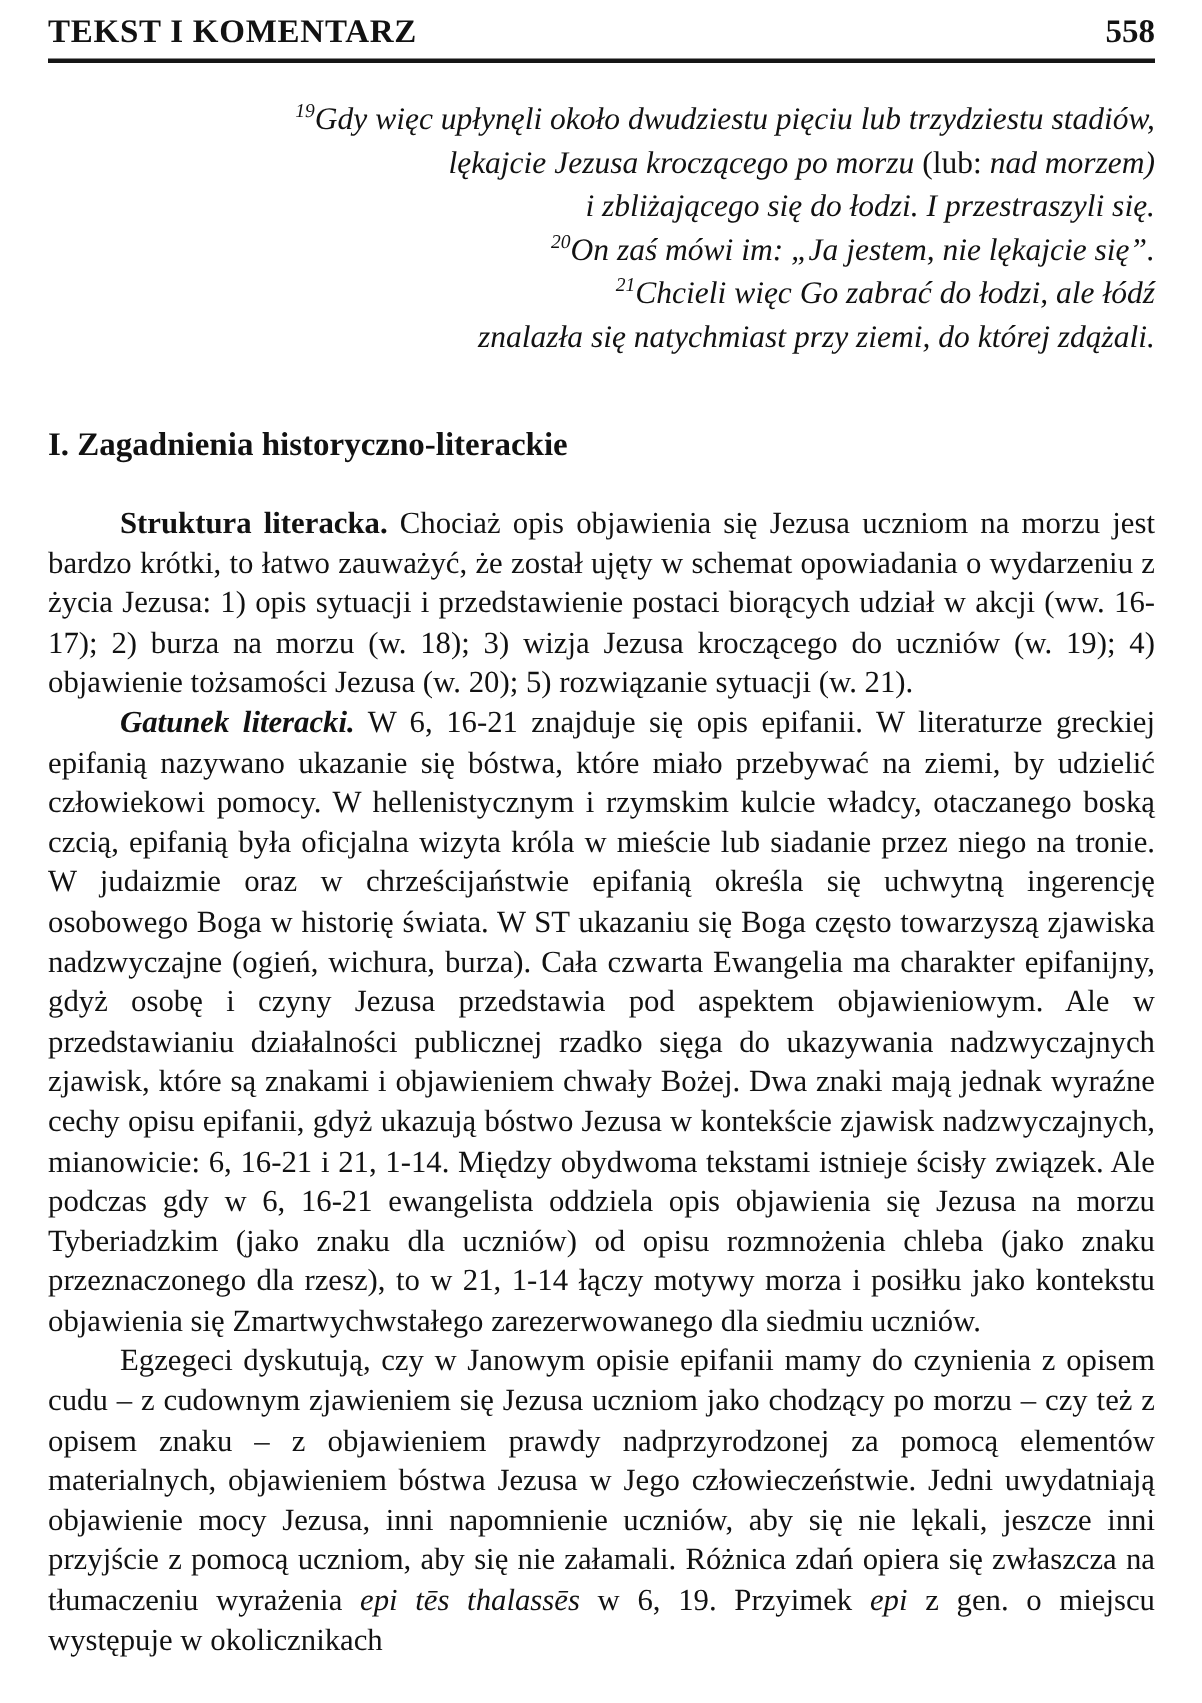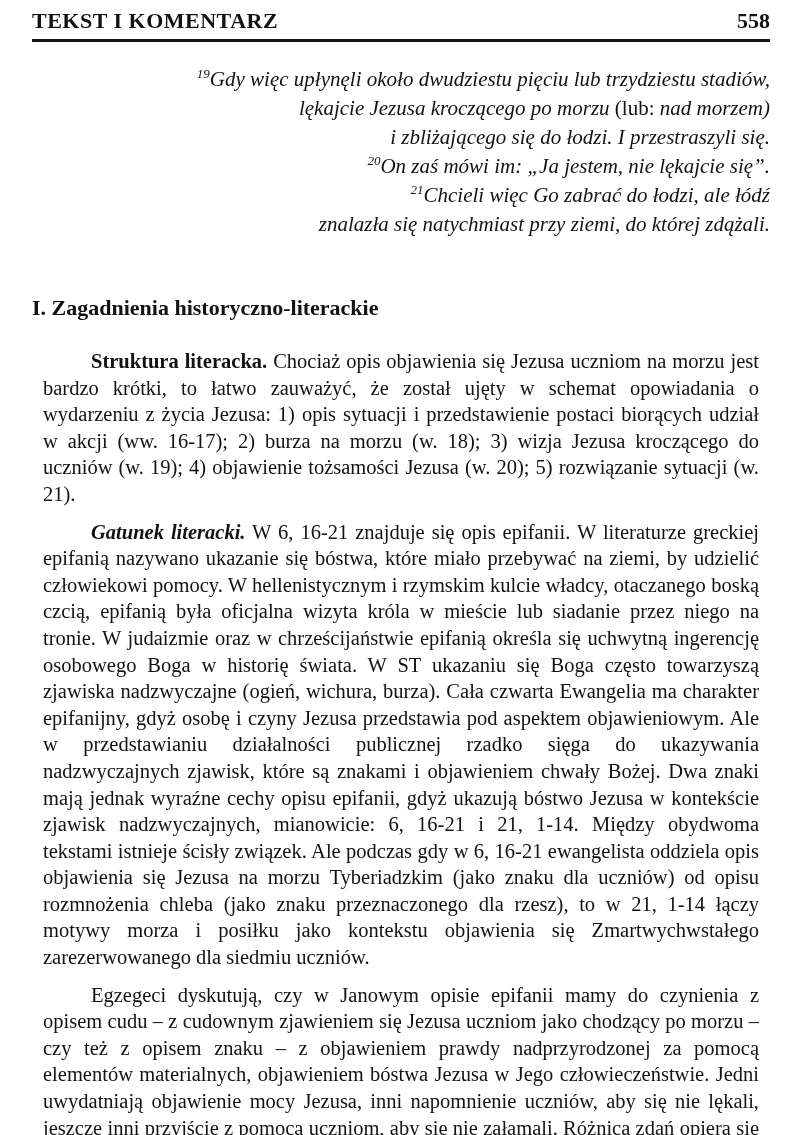--- a/index.html
+++ b/index.html
@@ -40,33 +40,33 @@
   
   .quote {
     margin: 23px 0 0 24px;
     font-style: italic;
     font-size: 21px;
     line-height: 29px;
   }
   .quote-line { white-space: nowrap; text-align: right; }
   
   .section-heading {
-    margin-top: 56px;
+    margin-top: 44px;
     font-size: 22px;
     font-weight: 700;
   }
   
   .body-copy {
     margin-top: 27px;
     font-size: 20.5px;
     line-height: 26.6px;
     text-align: justify;
   }
   .body-para {
-    margin: 11px;
+    margin: 0;
     text-indent: 48px;
   }
   
   .sb { font-weight: 700; }
   .si { font-style: italic; }
   .sr { font-style: normal; }
   sup {
     font-size: 62%;
     line-height: 0;
     vertical-align: super;

